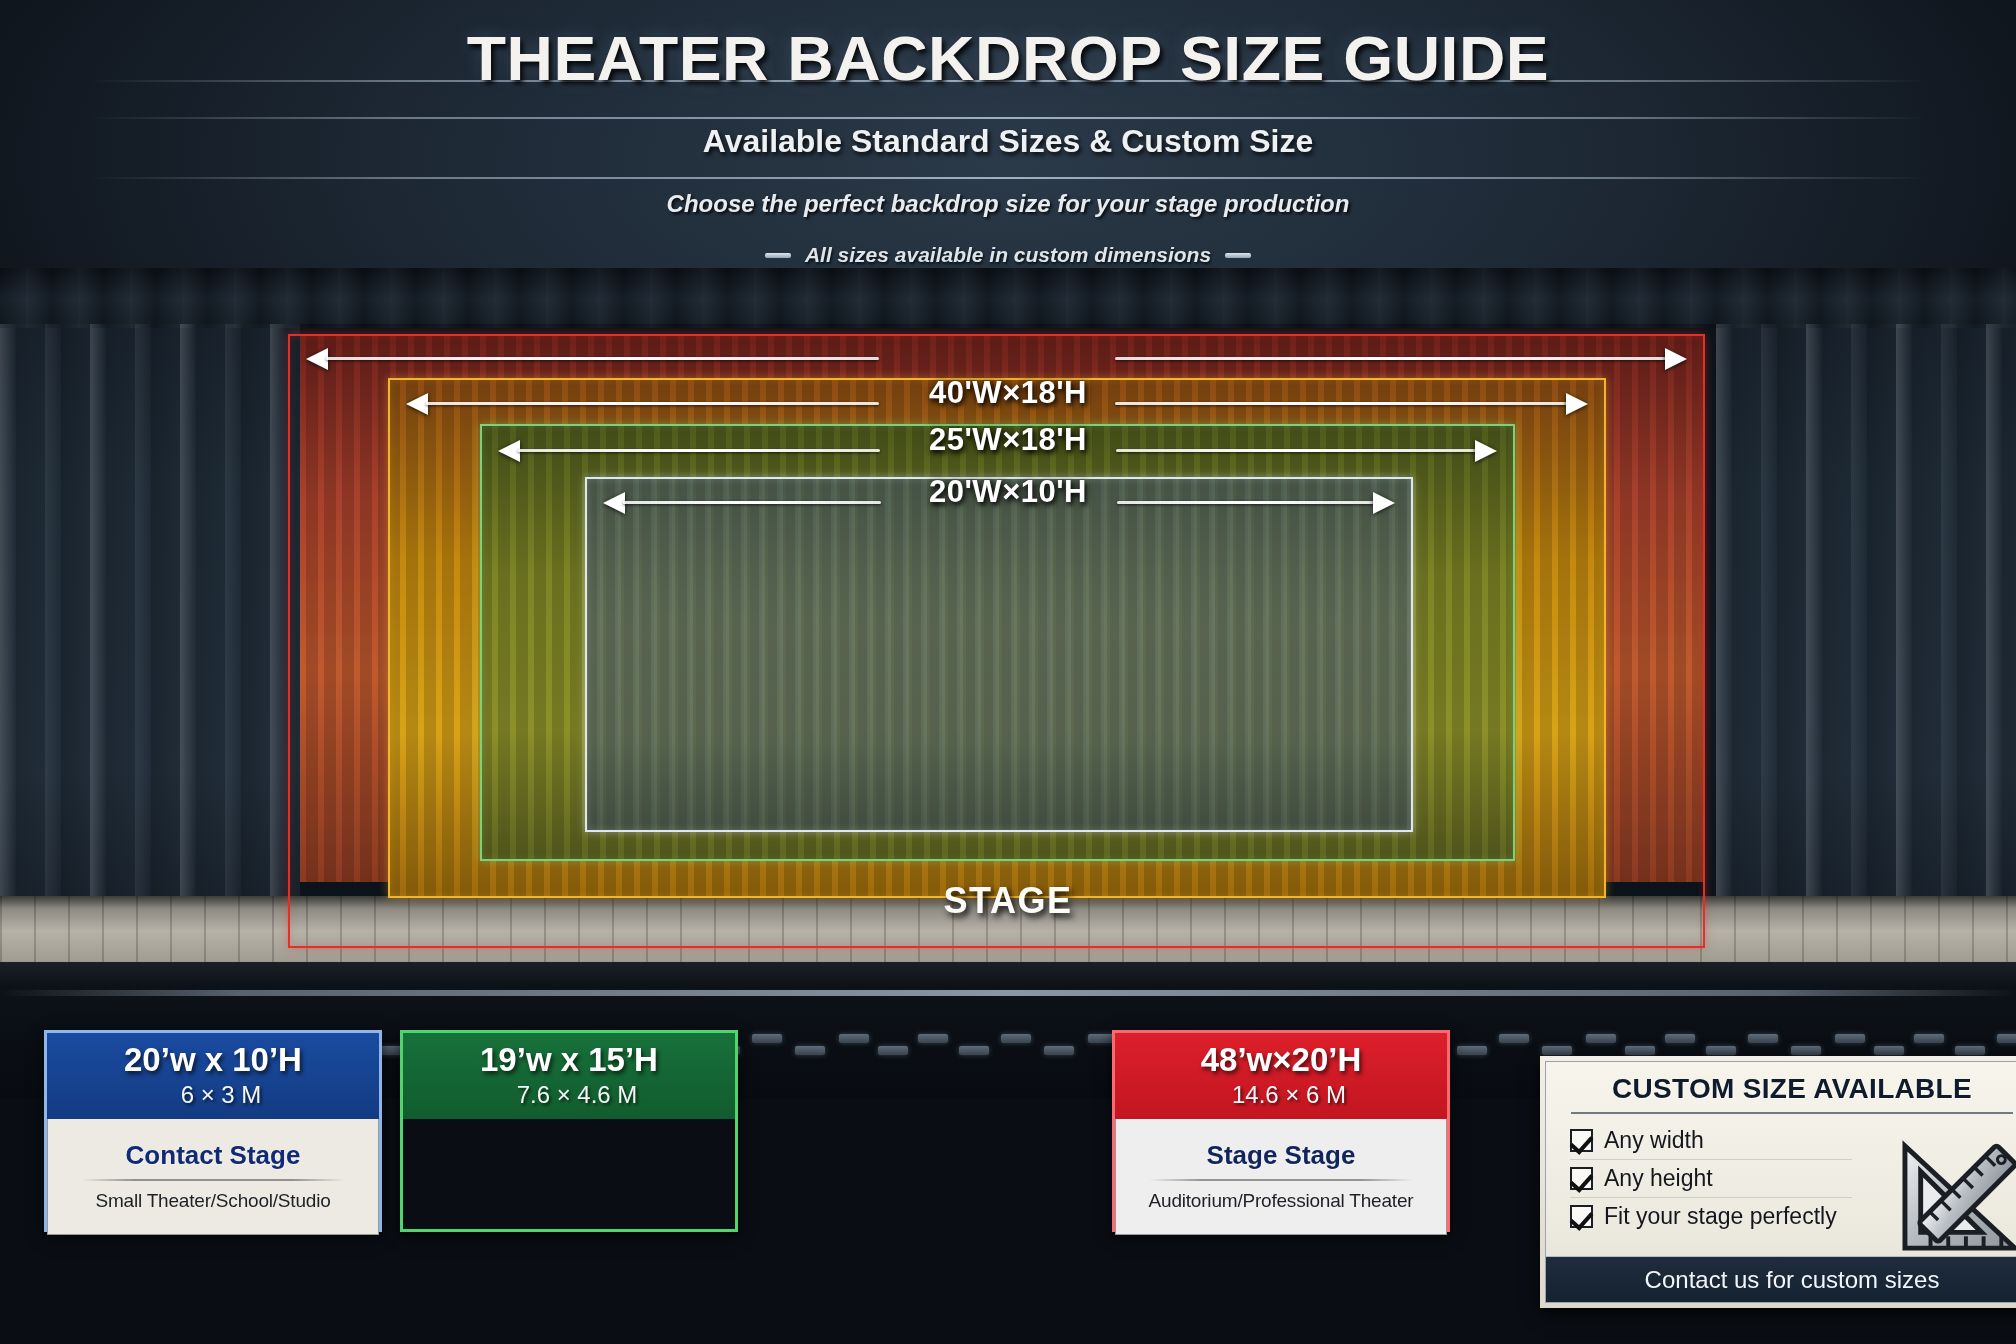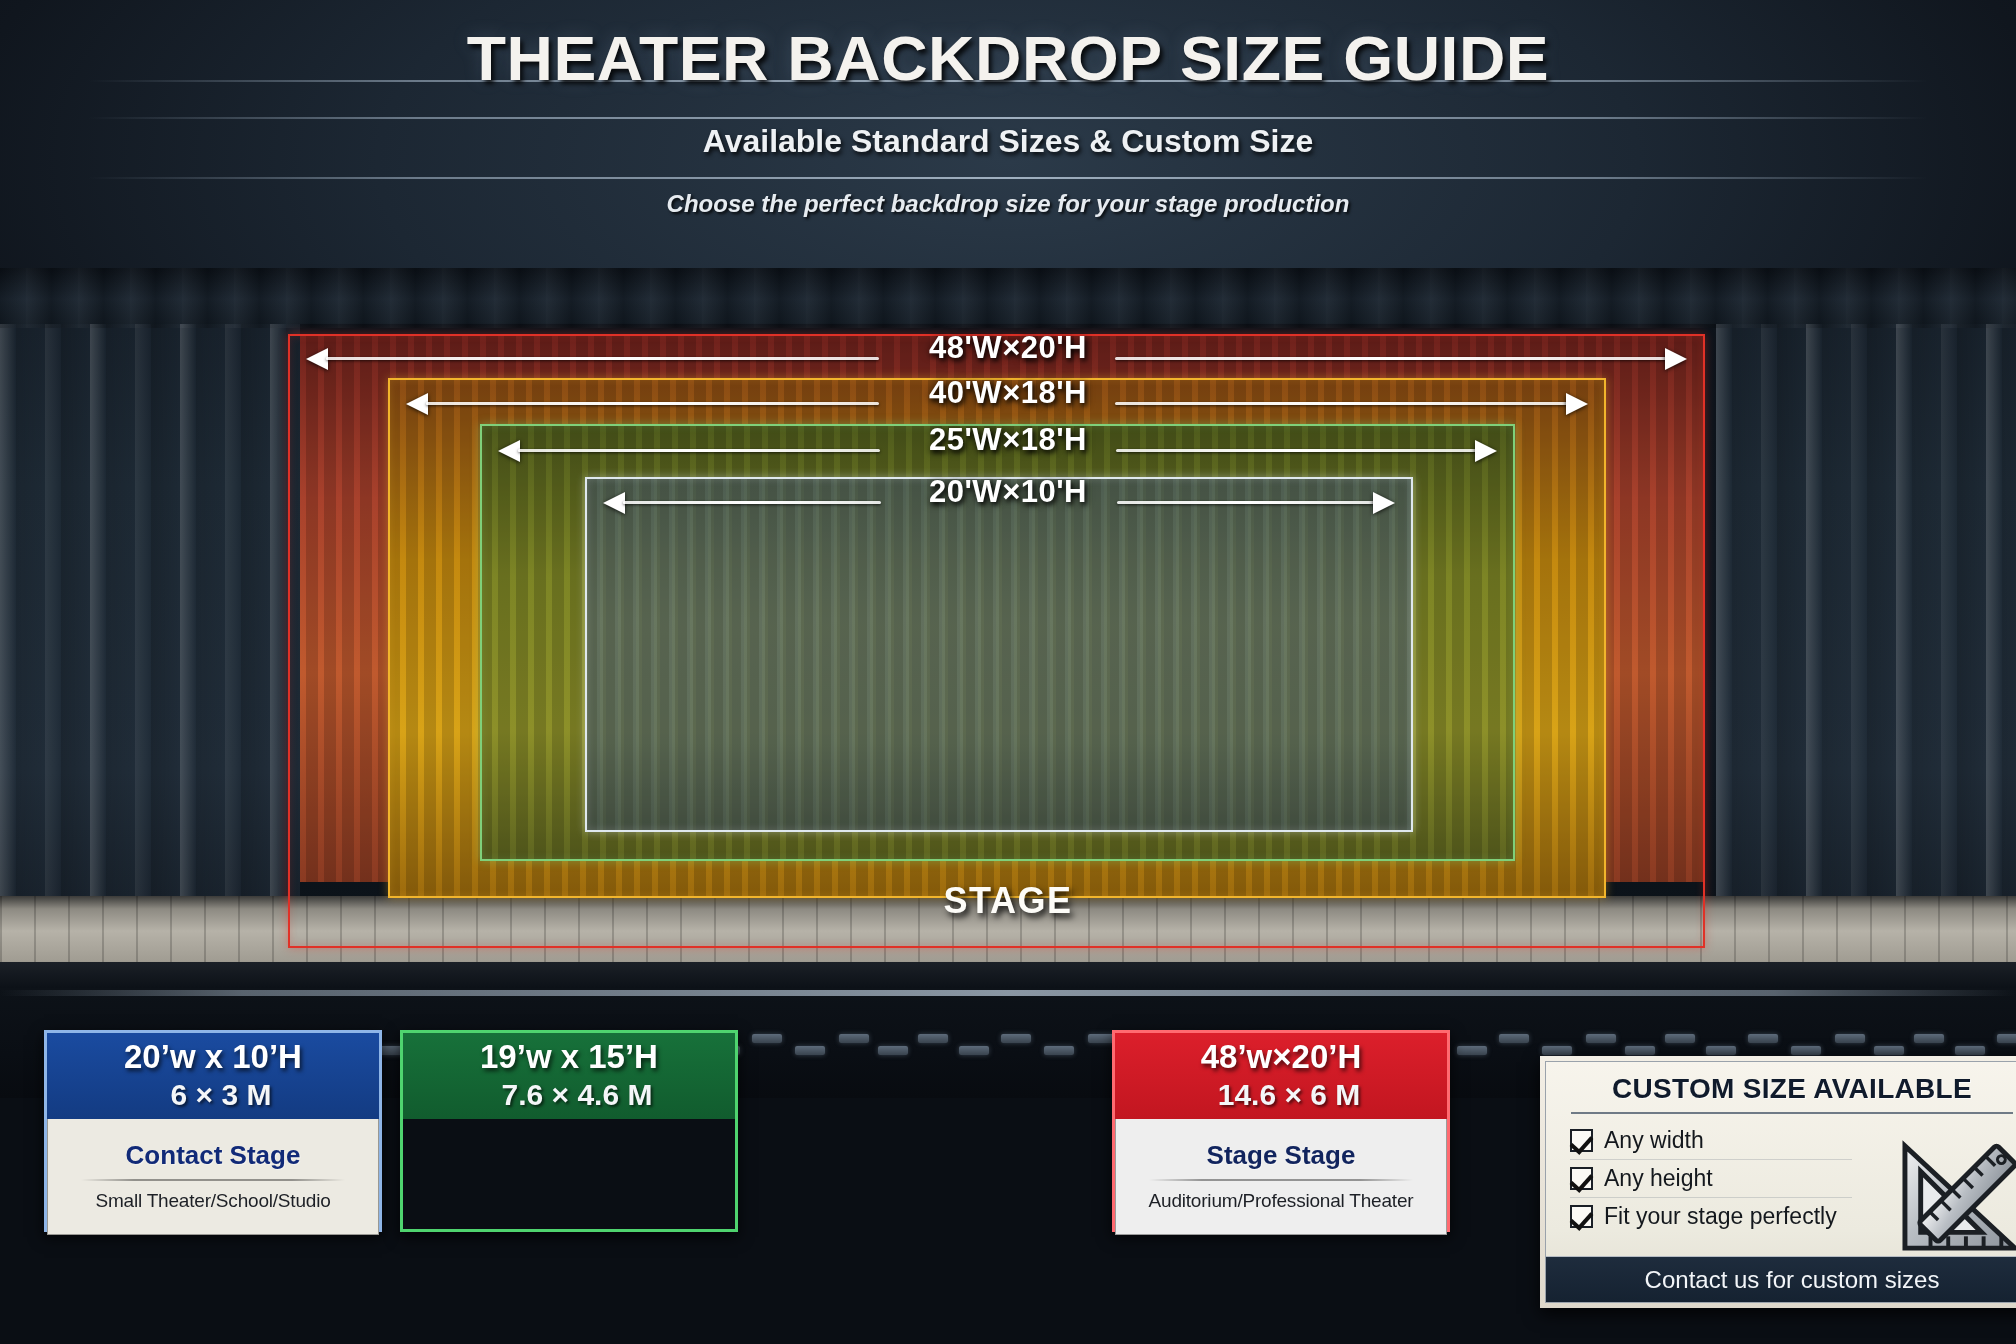--- a/index.html
+++ b/index.html
@@ -155,21 +155,21 @@
   }
   .card .cap{
     position:relative; height:86px; width:100%;
     display:flex; flex-direction:column; align-items:center; justify-content:center;
   }
   .card .cap .d1{
     font-size:33px; font-weight:bold; color:#ffffff; line-height:1.05;
     text-shadow:2px 3px 4px rgba(0,0,0,.65);
   }
   .card .cap .d2{
-    font-size:30px; font-weight:bold; color:#f4f6f8; margin-top:3px;
+    font-size:24px; font-weight:normal; color:#f4f6f8; margin-top:3px;
     text-shadow:2px 2px 3px rgba(0,0,0,.6);
     margin-left:16px;
   }
   .card .body{
     height:116px; width:100%;
     display:flex; flex-direction:column; align-items:center; justify-content:center;
     border:1px solid rgba(0,0,0,.35);
     border-top:none;
   }
   .card .body .name{
@@ -708,21 +708,20 @@
         <div class="tipR" style="left: 977px;"></div>
       </div>
       <div class="arrowrow" style="left: 603px; top: 490px; width: 792px;">
         <div class="tipL" style="left: 0px;"></div>
         <div class="bar" style="left: 20px; width: 258px;"></div>
         <div class="bar" style="left: 514px; width: 258px;"></div>
         <div class="tipR" style="left: 770px;"></div>
       </div>
     </div>
 
-  <div class="lbl" id="lbl0" style="top: 330px; left: 0px; width: 2016px; text-align: center;">48'W×20'H</div>
   <div class="lbl" id="lbl1" style="top: 375px; left: 0px; width: 2016px; text-align: center;">40'W×18'H</div>
   <div class="lbl" id="lbl2" style="top: 422px; left: 0px; width: 2016px; text-align: center;">25'W×18'H</div>
   <div class="lbl" id="lbl3" style="top: 474px; left: 0px; width: 2016px; text-align: center;">20'W×10'H</div>
 
   <div class="stage-word">STAGE</div>
 
   <div class="apron" id="apron">
     <div class="beam"></div>
   <div class="fl" style="left: 92px; top: 46px;"></div>
       <div class="fl" style="left: 131px; top: 58px;"></div>
@@ -773,20 +772,25 @@
       <div class="fl" style="left: 1997px; top: 46px;"></div>
     </div>
 
   <div class="header">
     <div class="hdr-line l1"></div>
     <div class="hdr-line l2"></div>
     <div class="hdr-line l3"></div>
     <div class="title">THEATER BACKDROP SIZE GUIDE</div>
     <div class="subtitle">Available Standard Sizes &amp; Custom Size</div>
     <div class="tagline">Choose the perfect backdrop size for your stage production</div>
+    <div class="subnote">
+      <span class="dash"></span>
+      <span>All sizes available in custom dimensions</span>
+      <span class="dash"></span>
+    </div>
   </div>
 
   <div class="cards" id="cards">
       <div class="card" style="left: 44px; border: 3px solid rgb(143, 182, 232);">
         <div class="cap" style="background:linear-gradient(to bottom,#1a4ba0,#133b82)">
           <div class="d1">20’w x 10’H</div>
           <div class="d2">6 × 3 M</div>
         </div>
         <div class="body" style="background:#eceae2">
           <div class="name" style="color:#112a78">Contact Stage</div>

